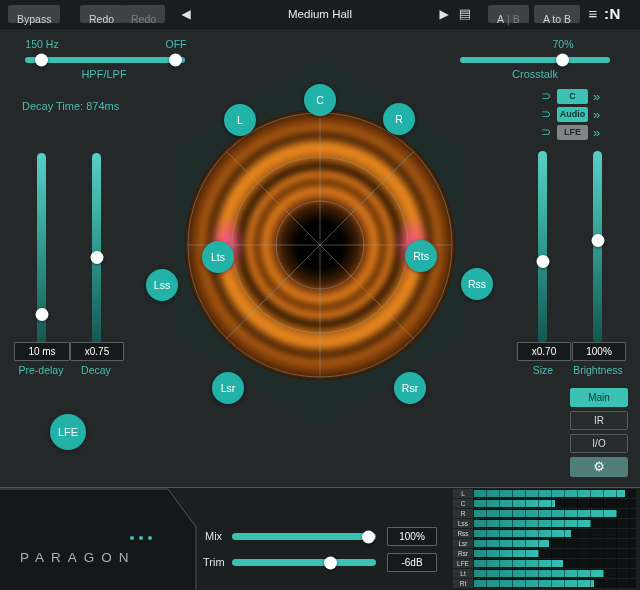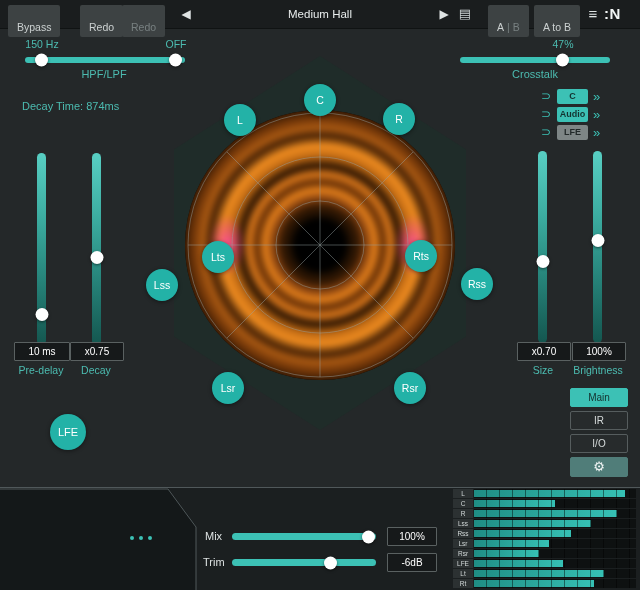--- a/index.html
+++ b/index.html
@@ -1,20 +1,20 @@
 <!DOCTYPE html>
 <html><head>
 <meta charset="utf-8">
 <style>
   html,body{margin:0;padding:0;background:#242829;}
   .app{position:relative;width:640px;height:590px;background:#242829;font-family:"Liberation Sans",sans-serif;overflow:hidden;-webkit-font-smoothing:antialiased;}
 
   
   .topbar{position:absolute;left:0;top:0;width:640px;height:28px;background:#1a1d1e;border-bottom:1px solid #101313;}
-  .tb-btn{position:absolute;top:5px;height:18px;background:#3d4243;border:none;border-radius:2px;color:#ccd1d1;font-size:10.5px;padding:16px 9px;font-family:inherit;cursor:pointer;}
+  .tb-btn{position:absolute;top:5px;height:18px;background:#3d4243;border:none;border-radius:2px;color:#ccd1d1;font-size:10.5px;padding:8px 9px;font-family:inherit;cursor:pointer;}
   .tb-btn.dim{color:#788081;}
   .ab .b{color:#788081;}
   .ab .divider{color:#788081;padding:0 3px;}
   .tb-ico{position:absolute;top:0;height:28px;line-height:28px;text-align:center;color:#dfe4e4;cursor:pointer;}
   .preset{position:absolute;left:230px;top:0;width:180px;height:28px;line-height:28px;text-align:center;color:#e8ecec;font-size:11.5px;cursor:pointer;}
   .nlogo{position:absolute;left:604px;top:0;height:28px;line-height:28px;color:#f2f6f6;font-size:15px;font-weight:bold;letter-spacing:0.5px;}
 
   
   .tlab{position:absolute;color:#4cbcb1;font-size:10.5px;}
   .tlab.ctr{text-align:center;}
@@ -111,21 +111,21 @@
   </div>
 
   <div class="tlab ctr" style="left:12px;top:38px;width:60px">150 Hz</div>
   <div class="tlab ctr" style="left:146px;top:38px;width:60px">OFF</div>
   <div class="htrack" style="left:25px;top:57px;width:160px">
     <div class="hhandle" style="left:10px"></div>
     <div class="hhandle" style="left:144px"></div>
   </div>
   <div class="tlab ctr" style="left:24px;top:68px;width:160px;font-size:11px">HPF/LPF</div>
 
-  <div class="tlab ctr" style="left:533px;top:38px;width:60px">47%</div>
+  <div class="tlab ctr" style="left:533px;top:38px;width:60px">70%</div>
   <div class="htrack" style="left:460px;top:57px;width:150px">
     <div class="hhandle" style="left:96px"></div>
   </div>
   <div class="tlab ctr" style="left:460px;top:68px;width:150px;font-size:11px">Crosstalk</div>
 
   <div class="tlab" style="left:22px;top:100px;font-size:11px">Decay Time: 874ms</div>
 
   <div class="rt-in" style="top:89px">⊃</div>
   <button class="rt-btn" style="top:89px">C</button>
   <div class="rt-out" style="top:89px">»</div>
@@ -195,20 +195,21 @@
   <div class="footer"></div>
   <div class="tab"></div>
   <svg class="tabline" width="200" height="103">
     <polyline points="0,1 168,1 196,39 196,103" fill="none" stroke="#50585a" stroke-width="1"></polyline>
   </svg>
   <div class="bdots">
       <i></i>
       <i></i>
       <i></i>
     </div>
+  <div class="product">PARAGON</div>
 
   <div class="flab" style="left:205px;top:530px">Mix</div>
   <div class="ftrack" style="left:232px;top:533px">
     <div class="hhandle" style="left:130px"></div>
   </div>
   <div class="vbox" style="left:387px;top:527px;width:48px">100%</div>
 
   <div class="flab" style="left:203px;top:556px">Trim</div>
   <div class="ftrack" style="left:232px;top:559px">
     <div class="hhandle" style="left:92px"></div>

